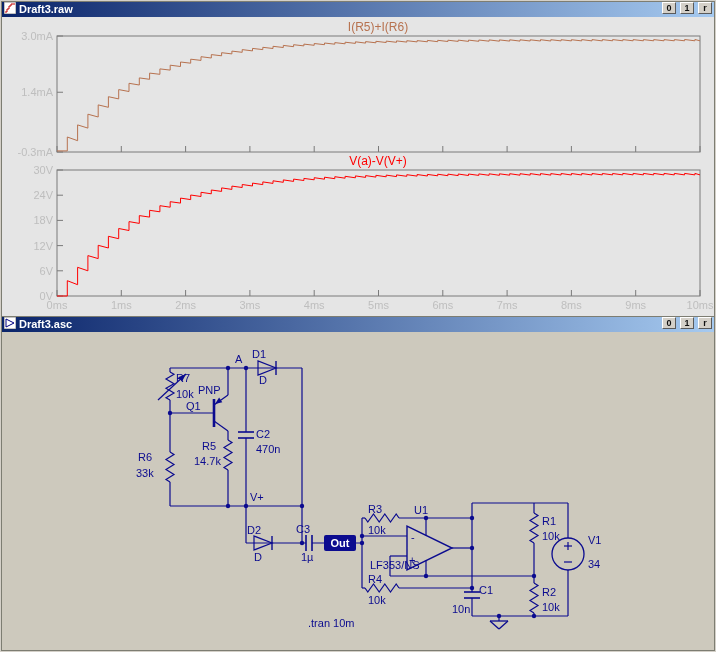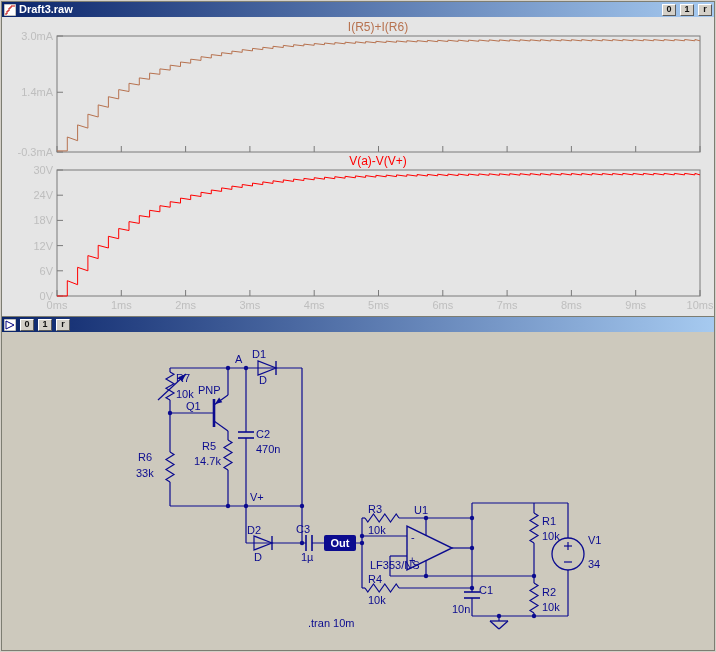--- a/index.html
+++ b/index.html
@@ -1,19 +1,19 @@
 <!DOCTYPE html>
 <html><head>
 <meta charset="utf-8">
 <style>
   *{box-sizing:border-box}
   body{margin:0;background:#555;font-family:"Liberation Sans",sans-serif}
   .screen{position:relative;width:716px;height:652px;background:#d4d0c8;overflow:hidden}
   .win{position:absolute;outline:1px solid #7d7d72;background:#d4d0c8}
-  .titlebar{height:15px;background:linear-gradient(to right,#0a246a,#a6caf0);display:flex;align-items:center;padding:0 2px;gap:3px;cursor:default}
+  .titlebar{height:15px;background:linear-gradient(to right,#0a246a,#a6caf0);display:flex;align-items:flex-start;padding:0 2px;gap:3px;cursor:default}
   .ticon{width:12px;height:12px;display:block;flex:0 0 auto}
   .ttext{color:#fff;font-size:11px;font-weight:bold;flex:1 1 auto;white-space:nowrap;line-height:15px}
   .tbtn{width:14px;height:12px;background:#d4d0c8;border:1px solid;border-color:#fff #5a5a5a #5a5a5a #fff;font-size:9px;font-weight:bold;color:#111;display:flex;align-items:center;justify-content:center;margin-left:1px;line-height:1;flex:0 0 auto}
   .client{position:relative;overflow:hidden}
   #raw-client{background:#e5e5e5;height:299px}
   #asc-client{background:#cdc9bd;height:318px}
   svg{display:block}
   svg text{font-family:"Liberation Sans",sans-serif}
 </style>
 </head>
@@ -96,20 +96,21 @@
       </svg>
     </div>
   </div>
 
   <div class="win" id="win-asc" style="left:2px;top:317px;width:712px;height:333px">
     <div class="titlebar">
       <svg class="ticon" viewBox="0 0 12 12">
         <rect x="0" y="0" width="12" height="12" fill="#fff" stroke="#888"></rect>
         <polygon points="2,2 2,10 10,6" stroke="#000080" fill="none" stroke-width="1"></polygon>
       </svg>
+      <span class="ttext">Draft3.asc</span>
       <span class="tbtn">0</span>
       <span class="tbtn">1</span>
       <span class="tbtn">r</span>
     </div>
     <div class="client" id="asc-client">
       <svg id="schem-svg" width="712" height="318" viewBox="0 0 712 318">
         <g id="schem-gfx">
             <line x1="168" y1="36" x2="300" y2="36" stroke="#0b0b8f" stroke-width="1.2"></line>
             <line x1="168" y1="36" x2="168" y2="40" stroke="#0b0b8f" stroke-width="1.2"></line>
             <line x1="168" y1="68" x2="168" y2="120" stroke="#0b0b8f" stroke-width="1.2"></line>

